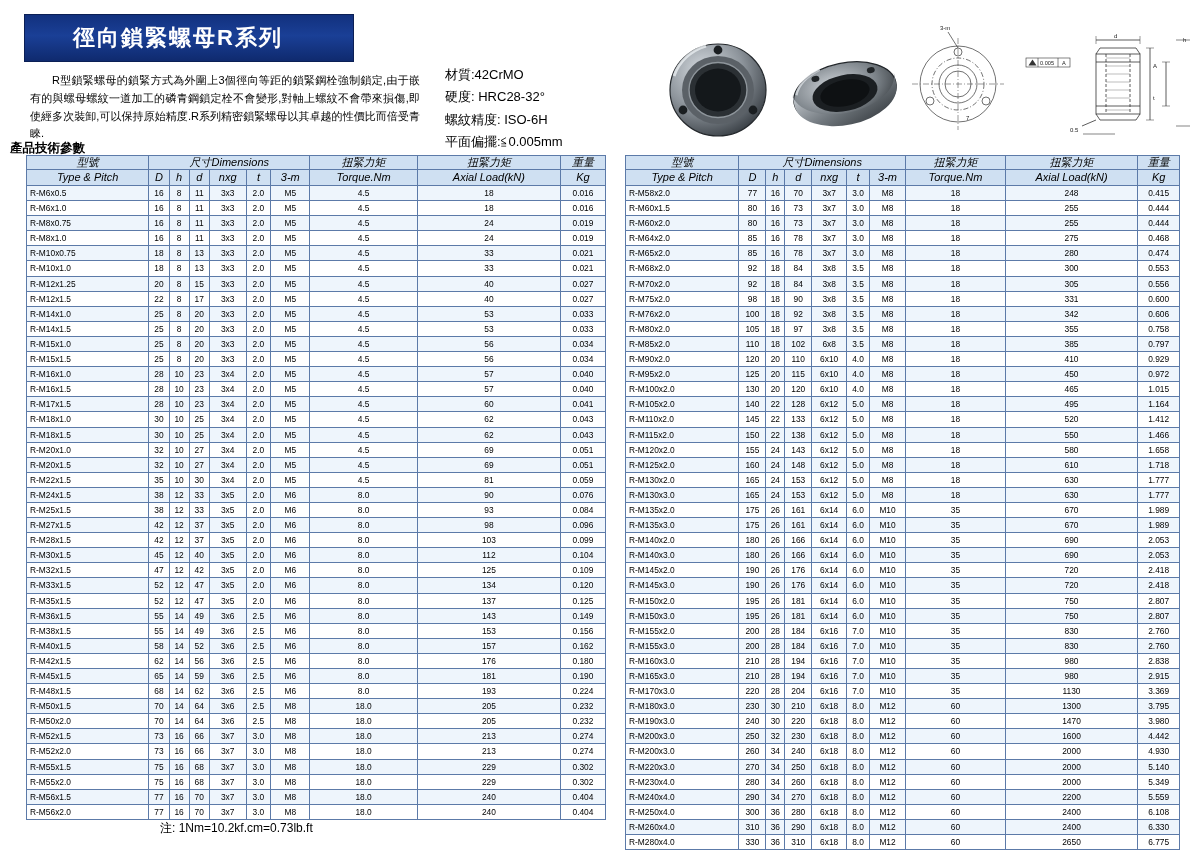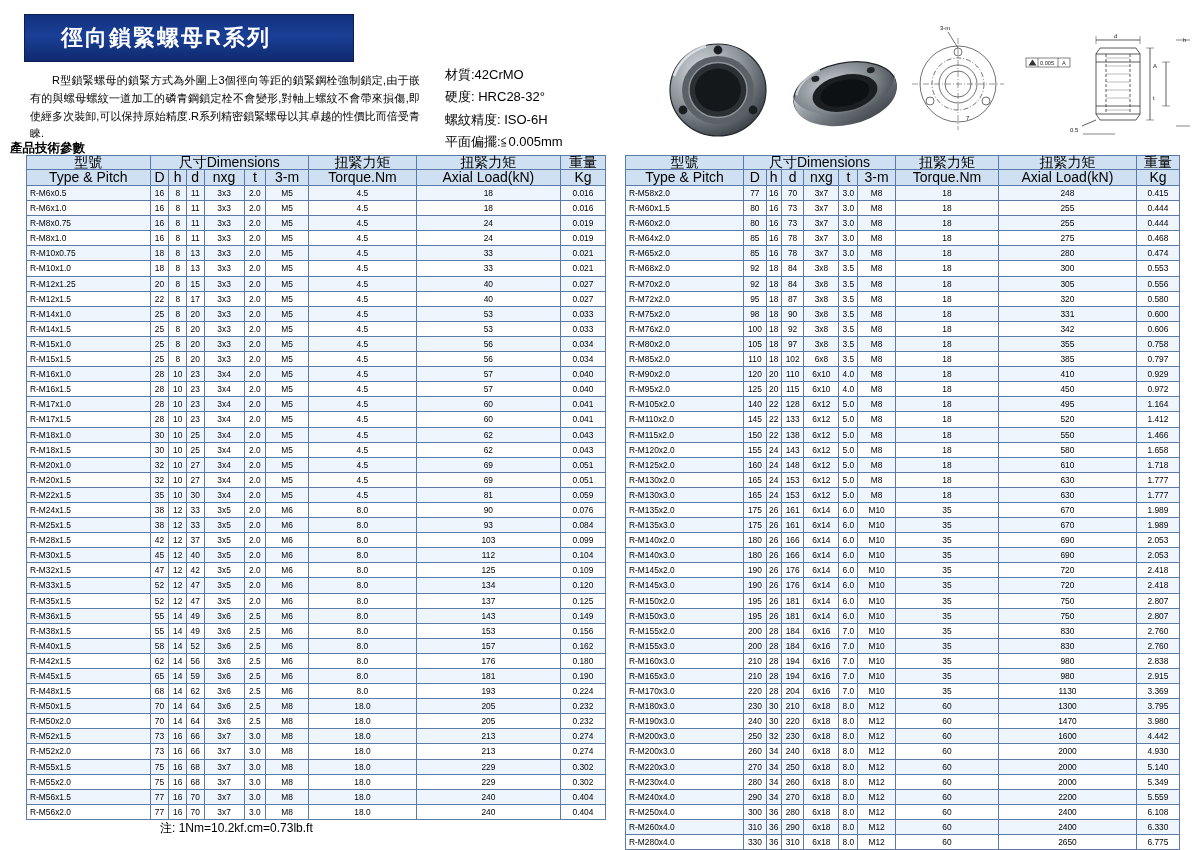--- a/index.html
+++ b/index.html
@@ -10,21 +10,21 @@
     font-family:"Liberation Sans", sans-serif;
     color:#000;
     position:relative;
     overflow:hidden;
   }
   
   .banner {
     position:absolute; left:24px; top:14px; width:330px; height:48px;
     background:linear-gradient(180deg,#12317e 0%,#1a3f96 45%,#0f2a6e 100%);
     border:1px solid #0b1f55;
-    display:flex; align-items:center; padding-left:36px;
+    display:flex; align-items:center; padding-left:48px;
   }
   .banner-title {
     color:#fff; font-size:22px; font-weight:bold; letter-spacing:2px;
     white-space:nowrap;
   }
   
   .intro {
     position:absolute; left:30px; top:72px; width:390px;
     font-size:11px; line-height:1.62; text-align:justify;
     text-indent:22px;
@@ -62,21 +62,22 @@
     border:1px solid #5c7aa8;
     text-align:center;
     padding:0;
     height:14.1px;
     line-height:14.1px;
     white-space:nowrap;
   }
   table.data thead th {
     background:#cfe0f2;
     font-weight:normal;
-    font-size:14px;
+    font-size:11px;
+    font-style:italic;
   }
   table.data thead tr.h1 th { height:13px; line-height:13px; }
   table.data thead tr.h2 th { height:15px; line-height:15px; }
   table.data tbody tr:nth-child(odd) { background:#eef5fc; }
   table.data tbody tr:nth-child(even) { background:#ffffff; }
   table.data td.type { text-align:left; padding-left:3px; }
   .hdr-sub { font-size:7.6px; }
   .hdr-main { font-size:8.6px; }
 </style>
 </head>
@@ -399,32 +400,20 @@
           <td>10</td>
           <td>23</td>
           <td>3x4</td>
           <td>2.0</td>
           <td>M5</td>
           <td>4.5</td>
           <td>57</td>
           <td>0.040</td>
         </tr>
         <tr>
-          <td class="type">R-M17x1.0</td>
-          <td>28</td>
-          <td>10</td>
-          <td>23</td>
-          <td>3x4</td>
-          <td>2.0</td>
-          <td>M5</td>
-          <td>4.5</td>
-          <td>60</td>
-          <td>0.041</td>
-        </tr>
-        <tr>
           <td class="type">R-M17x1.5</td>
           <td>28</td>
           <td>10</td>
           <td>23</td>
           <td>3x4</td>
           <td>2.0</td>
           <td>M5</td>
           <td>4.5</td>
           <td>60</td>
           <td>0.041</td>
@@ -505,20 +494,32 @@
           <td class="type">R-M25x1.5</td>
           <td>38</td>
           <td>12</td>
           <td>33</td>
           <td>3x5</td>
           <td>2.0</td>
           <td>M6</td>
           <td>8.0</td>
           <td>93</td>
           <td>0.084</td>
+        </tr>
+        <tr>
+          <td class="type">R-M27x1.5</td>
+          <td>42</td>
+          <td>12</td>
+          <td>37</td>
+          <td>3x5</td>
+          <td>2.0</td>
+          <td>M6</td>
+          <td>8.0</td>
+          <td>98</td>
+          <td>0.096</td>
         </tr>
         <tr>
           <td class="type">R-M28x1.5</td>
           <td>42</td>
           <td>12</td>
           <td>37</td>
           <td>3x5</td>
           <td>2.0</td>
           <td>M6</td>
           <td>8.0</td>
@@ -847,32 +848,20 @@
           <td>18</td>
           <td>84</td>
           <td>3x8</td>
           <td>3.5</td>
           <td>M8</td>
           <td>18</td>
           <td>305</td>
           <td>0.556</td>
         </tr>
         <tr>
-          <td class="type">R-M72x2.0</td>
-          <td>95</td>
-          <td>18</td>
-          <td>87</td>
-          <td>3x8</td>
-          <td>3.5</td>
-          <td>M8</td>
-          <td>18</td>
-          <td>320</td>
-          <td>0.580</td>
-        </tr>
-        <tr>
           <td class="type">R-M75x2.0</td>
           <td>98</td>
           <td>18</td>
           <td>90</td>
           <td>3x8</td>
           <td>3.5</td>
           <td>M8</td>
           <td>18</td>
           <td>331</td>
           <td>0.600</td>
@@ -929,20 +918,32 @@
           <td class="type">R-M95x2.0</td>
           <td>125</td>
           <td>20</td>
           <td>115</td>
           <td>6x10</td>
           <td>4.0</td>
           <td>M8</td>
           <td>18</td>
           <td>450</td>
           <td>0.972</td>
+        </tr>
+        <tr>
+          <td class="type">R-M100x2.0</td>
+          <td>130</td>
+          <td>20</td>
+          <td>120</td>
+          <td>6x10</td>
+          <td>4.0</td>
+          <td>M8</td>
+          <td>18</td>
+          <td>465</td>
+          <td>1.015</td>
         </tr>
         <tr>
           <td class="type">R-M105x2.0</td>
           <td>140</td>
           <td>22</td>
           <td>128</td>
           <td>6x12</td>
           <td>5.0</td>
           <td>M8</td>
           <td>18</td>

